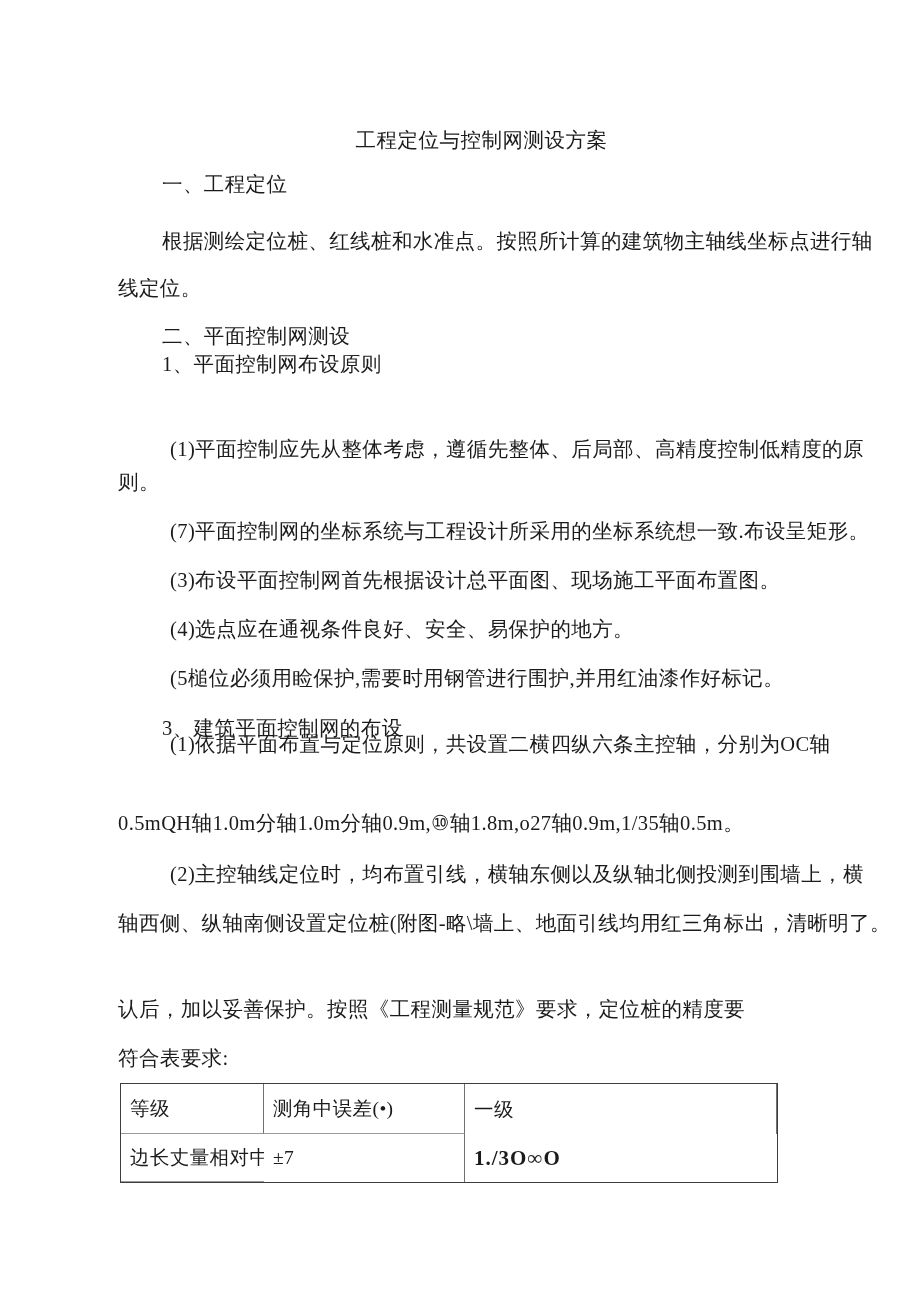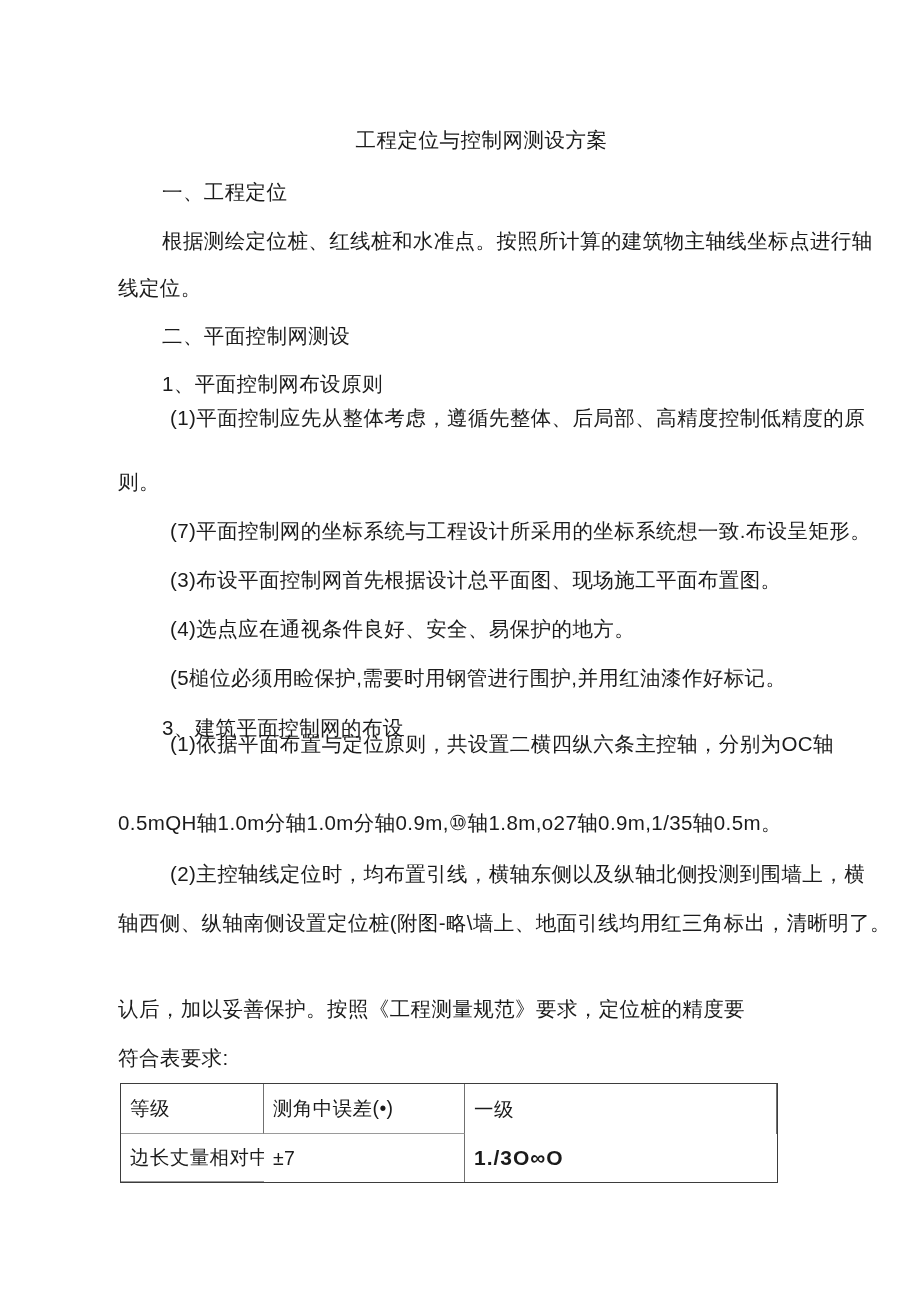--- a/index.html
+++ b/index.html
@@ -5,21 +5,21 @@
   html, body {
     margin: 0;
     padding: 0;
     background: #ffffff;
   }
   .page {
     position: relative;
     width: 920px;
     height: 1301px;
     background: #ffffff;
-    font-family: Liberation Sans, sans-serif;
+    font-family: Liberation Serif, serif;
     color: #1b1b1b;
     overflow: hidden;
   }
   .doc-title {
     position: absolute;
     left: 118px;
     top: 128px;
     width: 727px;
     text-align: center;
     font-size: 20.5px;
@@ -68,26 +68,26 @@
     letter-spacing: 1px;
   }
 </style>
 </head>
 <body>
 
 <div class="page">
 
   <div class="doc-title"><span>工程定位与控制网测设方案</span></div>
 
-  <div class="line" style="left:162px; top:180px">一、工程定位</div>
+  <div class="line" style="left:162px; top:172px">一、工程定位</div>
   <div class="line" style="left:162px; top:229px">根据测绘定位桩、红线桩和水准点。按照所计算的建筑物主轴线坐标点进行轴</div>
   <div class="line" style="left:118px; top:276px">线定位。</div>
   <div class="line" style="left:162px; top:324px">二、平面控制网测设</div>
-  <div class="line" style="left:162px; top:372px">1、平面控制网布设原则</div>
-  <div class="line" style="left:170px; top:406px">(1)平面控制应先从整体考虑，遵循先整体、后局部、高精度控制低精度的原</div>
+  <div class="line" style="left:162px; top:352px">1、平面控制网布设原则</div>
+  <div class="line" style="left:170px; top:437px">(1)平面控制应先从整体考虑，遵循先整体、后局部、高精度控制低精度的原</div>
   <div class="line" style="left:118px; top:470px">则。</div>
   <div class="line" style="left:170px; top:519px">(7)平面控制网的坐标系统与工程设计所采用的坐标系统想一致.布设呈矩形。</div>
   <div class="line" style="left:170px; top:568px">(3)布设平面控制网首先根据设计总平面图、现场施工平面布置图。</div>
   <div class="line" style="left:170px; top:617px">(4)选点应在通视条件良好、安全、易保护的地方。</div>
   <div class="line" style="left:170px; top:666px">(5槌位必须用睑保护,需要时用钢管进行围护,并用红油漆作好标记。</div>
   <div class="line" style="left:162px; top:716px">3、建筑平面控制网的布设</div>
   <div class="line" style="left:170px; top:732px">(1)依据平面布置与定位原则，共设置二横四纵六条主控轴，分别为OC轴</div>
   <div class="line" style="left:118px; top:811px">0.5mQH轴1.0m分轴1.0m分轴0.9m,⑩轴1.8m,o27轴0.9m,1/35轴0.5m。</div>
   <div class="line" style="left:170px; top:862px">(2)主控轴线定位时，均布置引线，横轴东侧以及纵轴北侧投测到围墙上，横</div>
   <div class="line" style="left:118px; top:911px">轴西侧、纵轴南侧设置定位桩(附图-略\墙上、地面引线均用红三角标出，清晰明了。</div>

